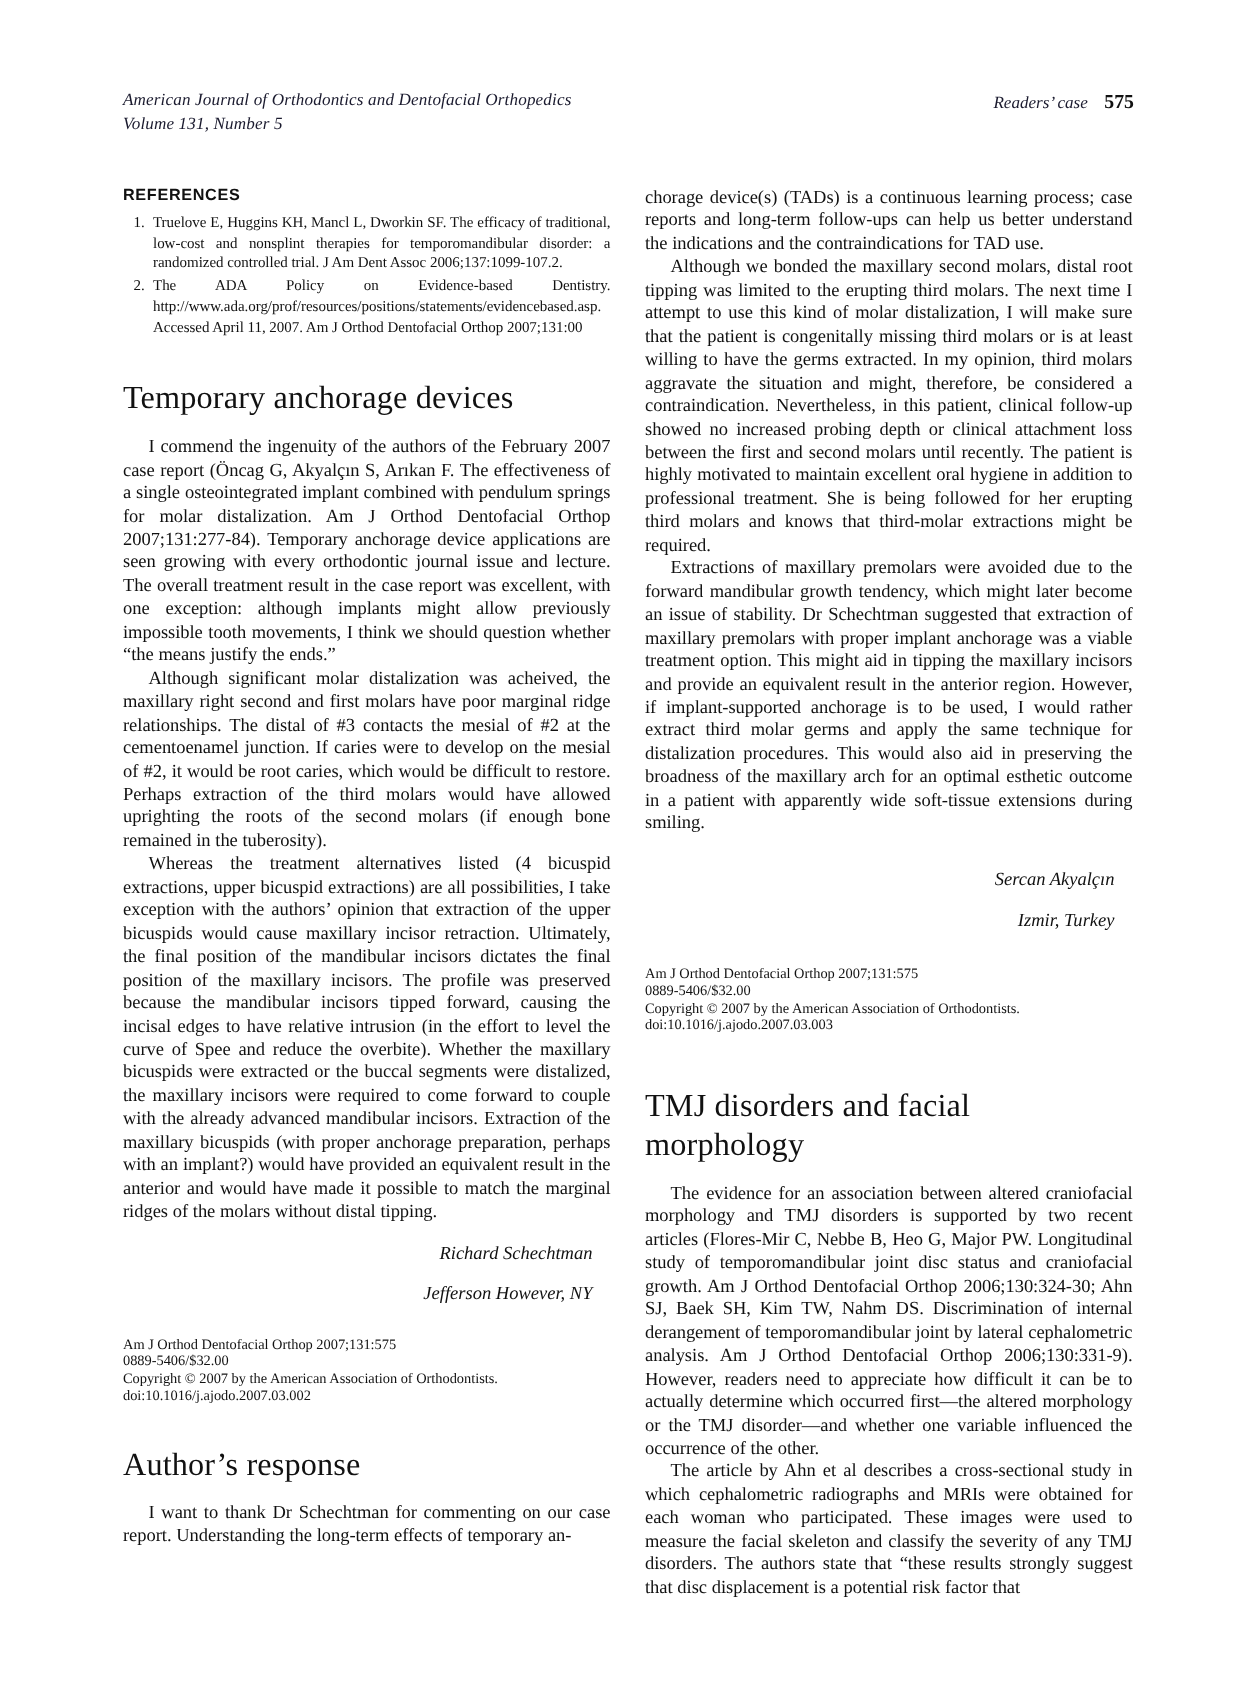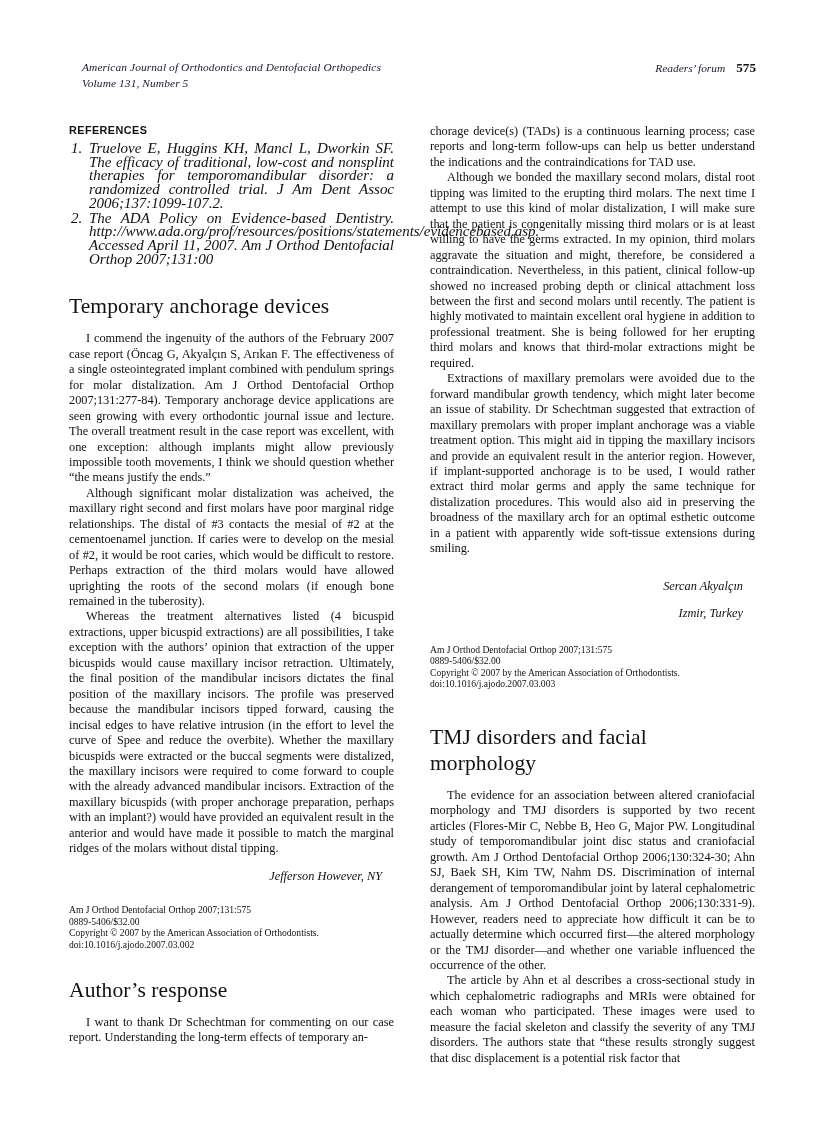--- a/index.html
+++ b/index.html
@@ -56,45 +56,44 @@
     font-weight: bold;
     color: #111;
   }
 
   
   .col {
     position: absolute;
     top: 124px;
     width: 325px;
   }
-  .col-left  { left: 69px; }
+  .col-left  { left: 82px; }
   .col-right { left: 430px; }
 
   
   .sec-label {
     font-family: "Liberation Sans", "DejaVu Sans", sans-serif;
     font-size: 10.8px;
     font-weight: bold;
     letter-spacing: 0.45px;
     margin: 0 0 6px 0;
     color: #111;
   }
   ol.refs {
     margin: 0;
     padding: 0 0 0 17px;
     list-style: decimal;
   }
   ol.refs li {
-    font-size: 15px;
+    font-size: 10px;
     line-height: 13.7px;
     text-align: justify;
     margin: 0 0 1px 0;
     padding-left: 3px;
     letter-spacing: -0.02px;
-    font-style: italic;
   }
   h2.article-title {
     font-size: 21.5px;
     font-weight: normal;
     line-height: 26px;
     margin: 0;
     letter-spacing: 0.1px;
     color: #111;
   }
   p.body {
@@ -134,21 +133,21 @@
 <body>
 
 <div class="page">
 
   <div class="running-head">
     <div class="rh-left">
       <div>American Journal of Orthodontics and Dentofacial Orthopedics</div>
       <div>Volume 131, Number 5</div>
     </div>
     <div class="rh-right">
-      <span class="rh-forum">Readers’ forum</span>
+      <span class="rh-forum">Readers’ case</span>
       <span class="rh-pageno">575</span>
     </div>
   </div>
 
   <div class="col col-left">
 
     <div class="sec-label">REFERENCES</div>
 
     <ol class="refs">
       <li>Truelove E, Huggins KH, Mancl L, Dworkin SF. The efficacy of traditional, low-cost and nonsplint therapies for temporomandibular disorder: a randomized controlled trial. J Am Dent Assoc 2006;137:1099-107.2.</li>
@@ -158,20 +157,21 @@
     <div class="sp-26"></div>
 
     <h2 class="article-title">Temporary anchorage devices</h2>
 
     <div class="sp-12"></div>
 
     <p class="body">I commend the ingenuity of the authors of the February 2007 case report (Öncag G, Akyalçın S, Arıkan F. The effectiveness of a single osteointegrated implant combined with pendulum springs for molar distalization. Am J Orthod Dentofacial Orthop 2007;131:277-84). Temporary anchorage device applications are seen growing with every orthodontic journal issue and lecture. The overall treatment result in the case report was excellent, with one exception: although implants might allow previously impossible tooth movements, I think we should question whether “the means justify the ends.”</p>
     <p class="body">Although significant molar distalization was acheived, the maxillary right second and first molars have poor marginal ridge relationships. The distal of #3 contacts the mesial of #2 at the cementoenamel junction. If caries were to develop on the mesial of #2, it would be root caries, which would be difficult to restore. Perhaps extraction of the third molars would have allowed uprighting the roots of the second molars (if enough bone remained in the tuberosity).</p>
     <p class="body">Whereas the treatment alternatives listed (4 bicuspid extractions, upper bicuspid extractions) are all possibilities, I take exception with the authors’ opinion that extraction of the upper bicuspids would cause maxillary incisor retraction. Ultimately, the final position of the mandibular incisors dictates the final position of the maxillary incisors. The profile was preserved because the mandibular incisors tipped forward, causing the incisal edges to have relative intrusion (in the effort to level the curve of Spee and reduce the overbite). Whether the maxillary bicuspids were extracted or the buccal segments were distalized, the maxillary incisors were required to come forward to couple with the already advanced mandibular incisors. Extraction of the maxillary bicuspids (with proper anchorage preparation, perhaps with an implant?) would have provided an equivalent result in the anterior and would have made it possible to match the marginal ridges of the molars without distal tipping.</p>
 
+    <p class="signature">Richard Schechtman</p>
     <p class="signature">Jefferson However, NY</p>
 
     <div class="sp-8"></div>
 
     <div>
       <p class="footer-block">Am J Orthod Dentofacial Orthop 2007;131:575</p>
       <p class="footer-block">0889-5406/$32.00</p>
       <p class="footer-block">Copyright © 2007 by the American Association of Orthodontists.</p>
       <p class="footer-block">doi:10.1016/j.ajodo.2007.03.002</p>
     </div>

